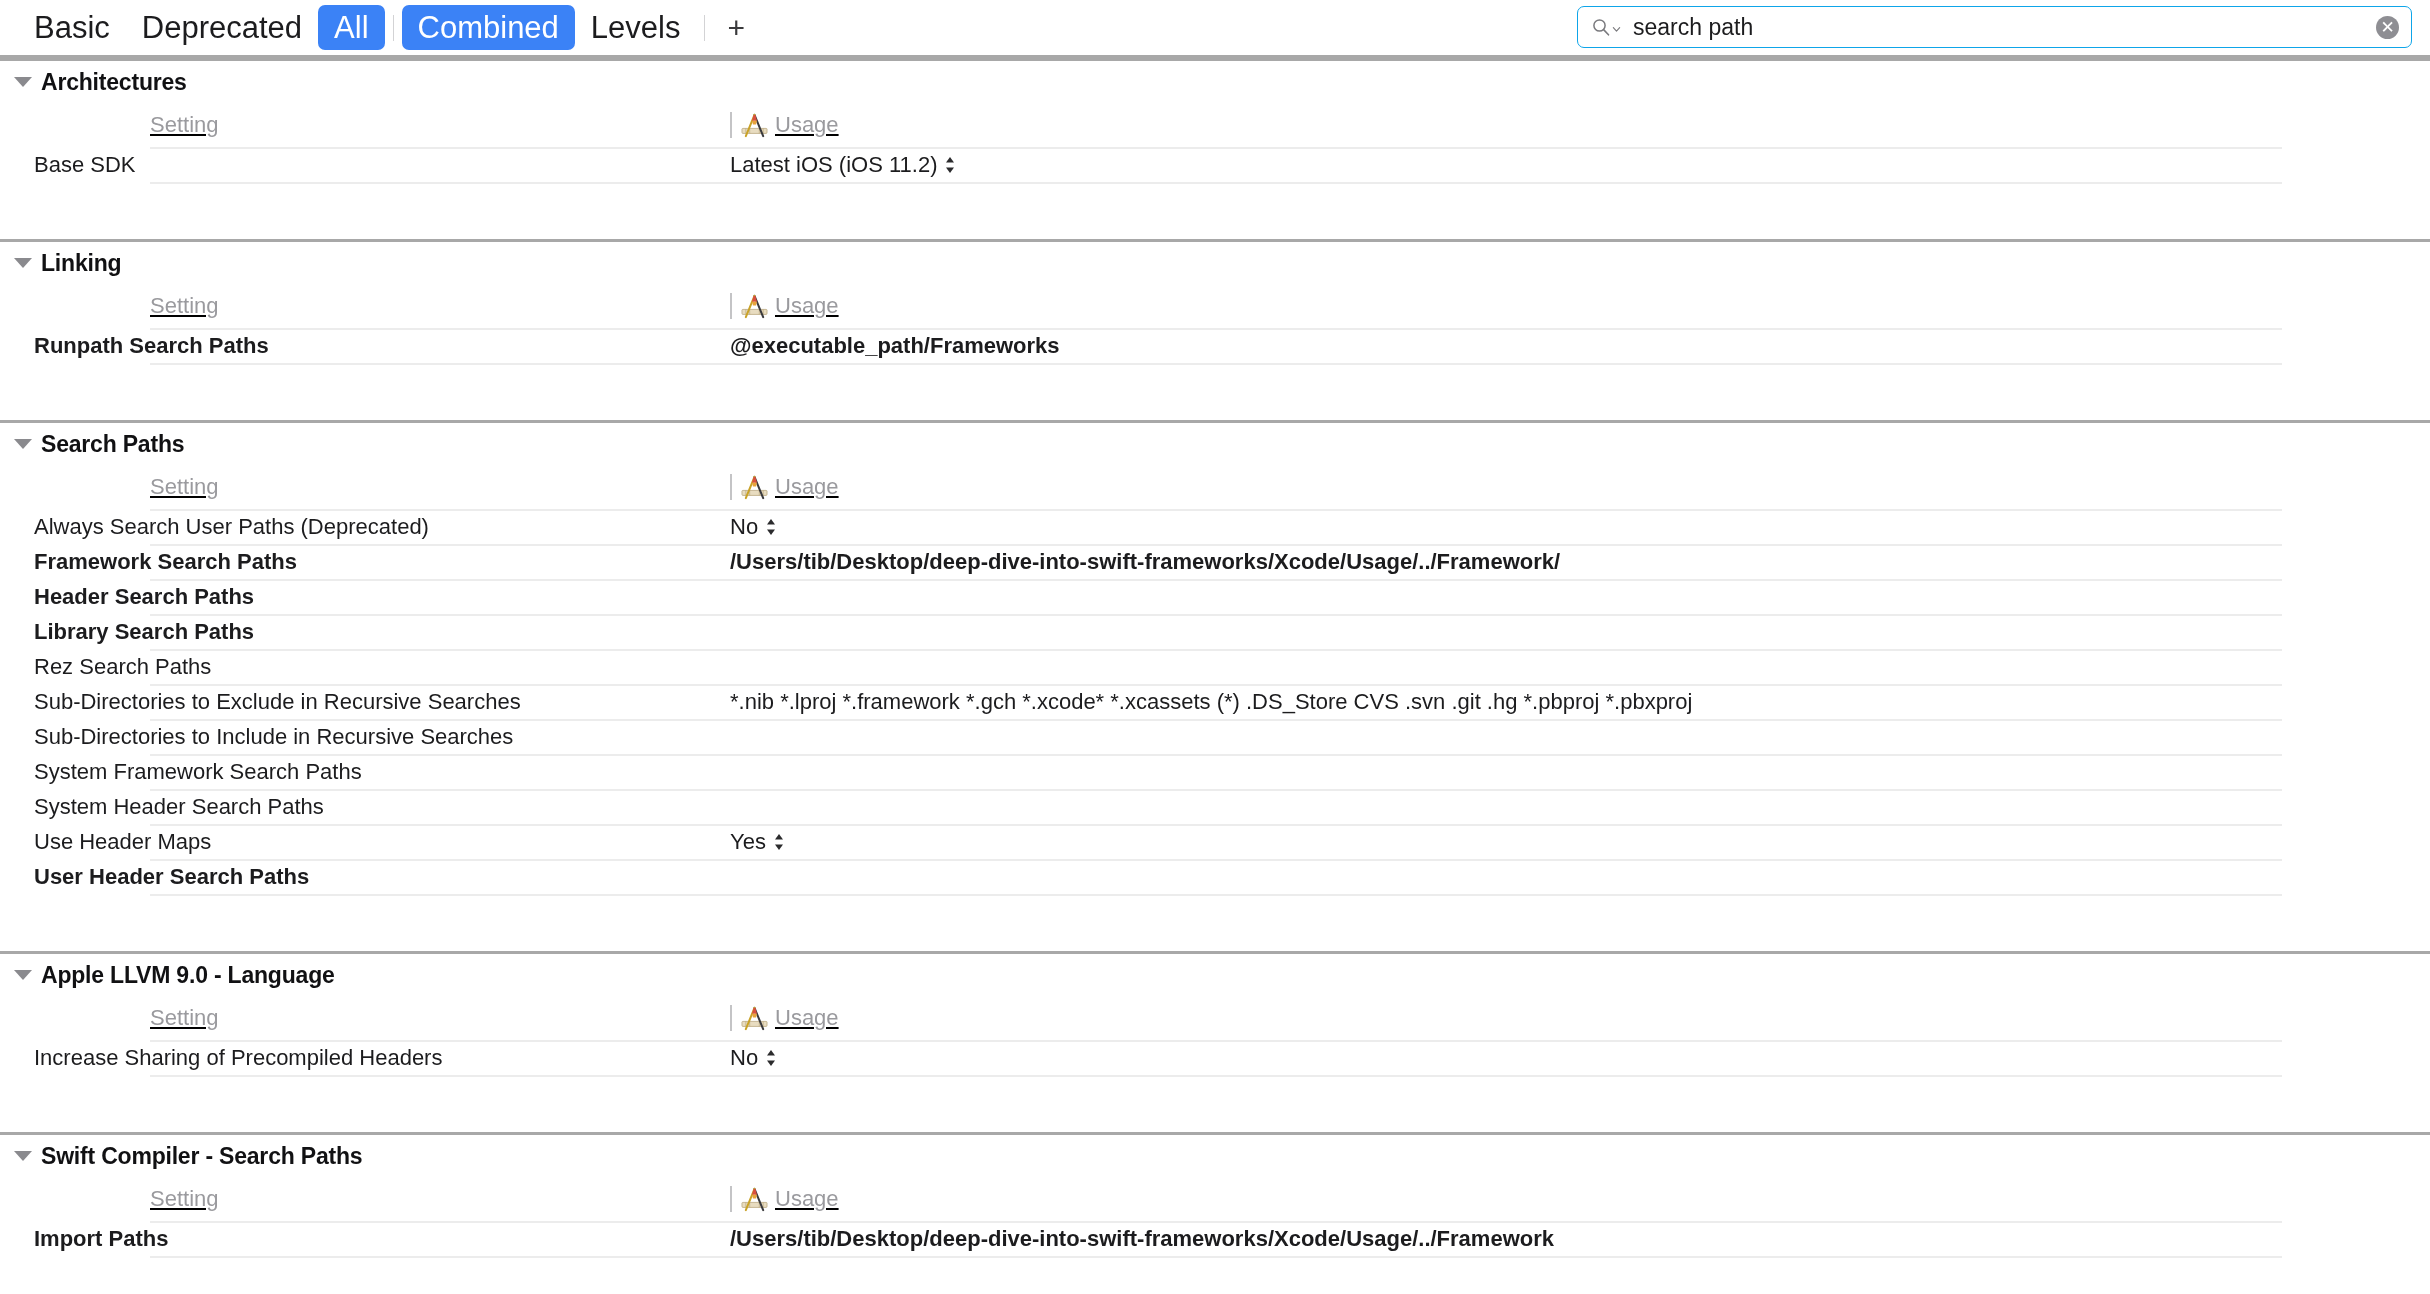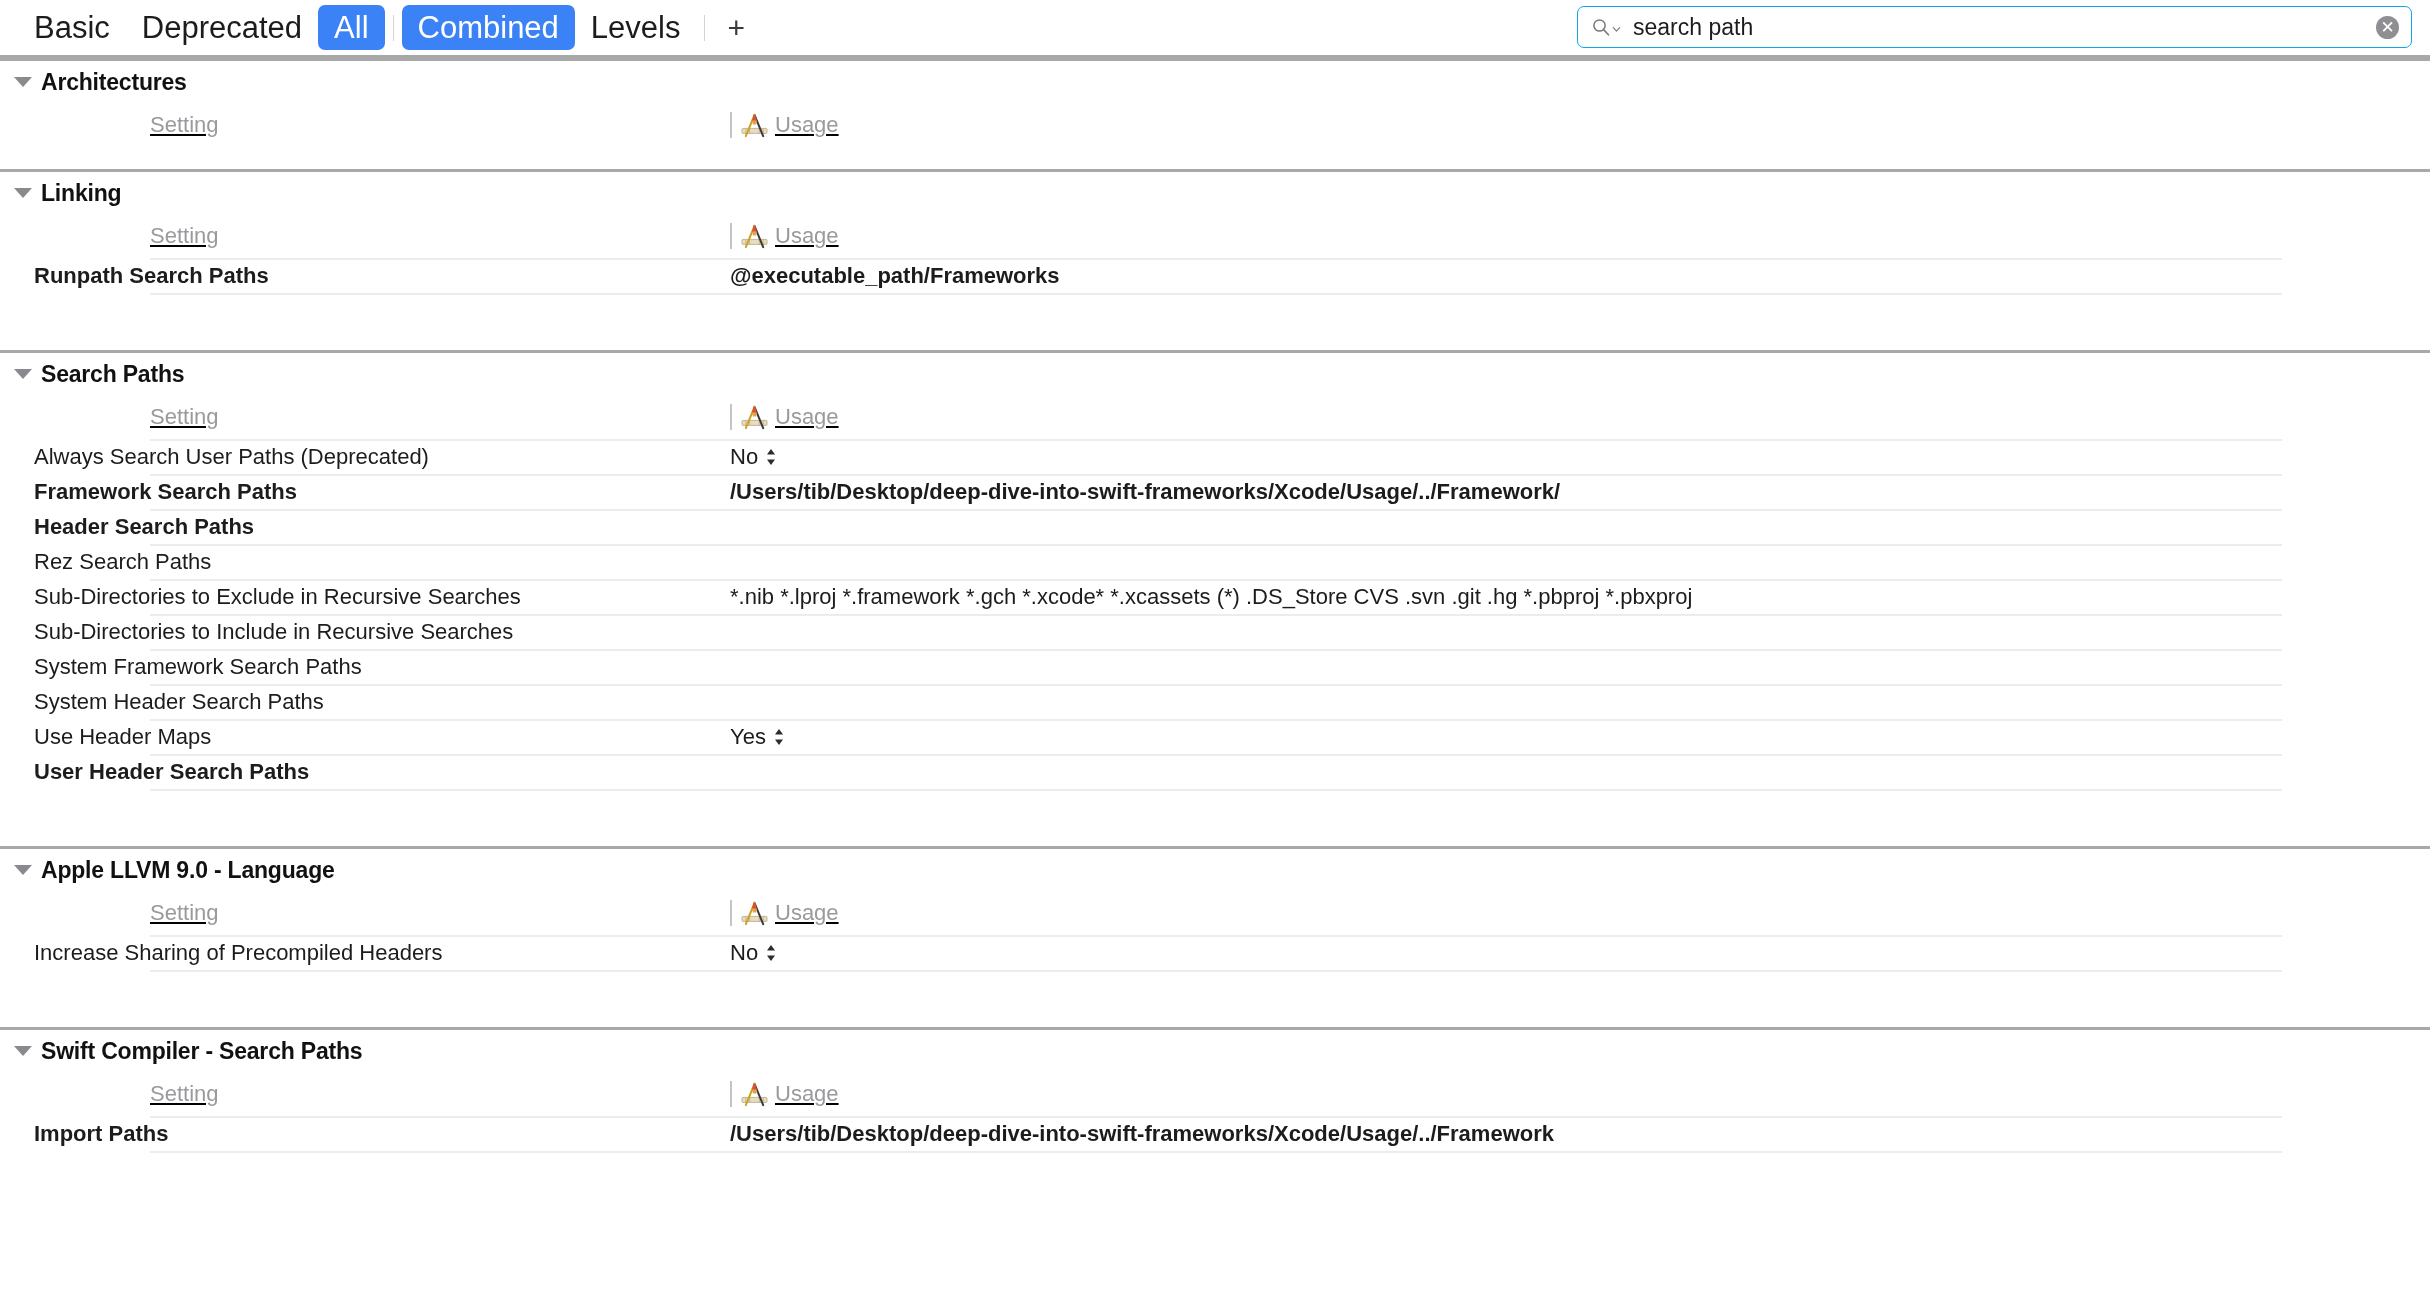--- a/index.html
+++ b/index.html
@@ -300,20 +300,35 @@
   <line x1="19" y1="17" x2="19" y2="22.2" stroke="#b9a77e" stroke-width="0.7"></line>
   <line x1="23" y1="17" x2="23" y2="22.2" stroke="#b9a77e" stroke-width="0.7"></line>
   <path d="M14 3 L23 25" stroke="#3a3a3c" stroke-width="2.1" stroke-linecap="round"></path>
   <path d="M14 3 L5 25" stroke="#c9a227" stroke-width="2.1" stroke-linecap="round"></path>
   <path d="M13 3 L15 3 L16.6 9 L11.4 9 Z" fill="#d94f3d"></path>
   <path d="M11.4 9 L16.6 9 L15.6 13 L12.4 13 Z" fill="#e8a33d"></path>
 </svg>
         <span class="col-usage-label">Usage</span>
       </div>
     </div>
+    <div class="rows">
+      <div class="row">
+        <div class="row-name">Base SDK</div>
+        <div class="row-value">
+          <span>Latest iOS (iOS 11.2)</span>
+<span class="stepper">
+  <svg width="12" height="22" viewBox="0 0 12 22">
+    <path d="M6 3 L10 8.4 L2 8.4 Z" fill="#2b2b2d"></path>
+    <path d="M6 19 L10 13.6 L2 13.6 Z" fill="#2b2b2d"></path>
+  </svg>
+</span>
+        </div>
+      </div>
+      <div class="tail-row"></div>
+    </div>
     <div class="spacer-row"></div>
     <div class="section-rule"></div>
     <div class="section-head">
       <div class="disclosure"></div>
       <div class="section-title">Linking</div>
     </div>
     <div class="col-head-row">
       <div class="col-setting">Setting</div>
       <div class="col-usage">
         <div class="usage-sep"></div>
@@ -383,20 +398,26 @@
           <span>/Users/tib/Desktop/deep-dive-into-swift-frameworks/Xcode/Usage/../Framework/</span>
         </div>
       </div>
       <div class="row">
         <div class="row-name bold">Header Search Paths</div>
         <div class="row-value bold">
           <span></span>
         </div>
       </div>
       <div class="row">
+        <div class="row-name bold">Library Search Paths</div>
+        <div class="row-value bold">
+          <span></span>
+        </div>
+      </div>
+      <div class="row">
         <div class="row-name">Rez Search Paths</div>
         <div class="row-value">
           <span></span>
         </div>
       </div>
       <div class="row">
         <div class="row-name">Sub-Directories to Exclude in Recursive Searches</div>
         <div class="row-value">
           <span>*.nib *.lproj *.framework *.gch *.xcode* *.xcassets (*) .DS_Store CVS .svn .git .hg *.pbproj *.pbxproj</span>
         </div>

